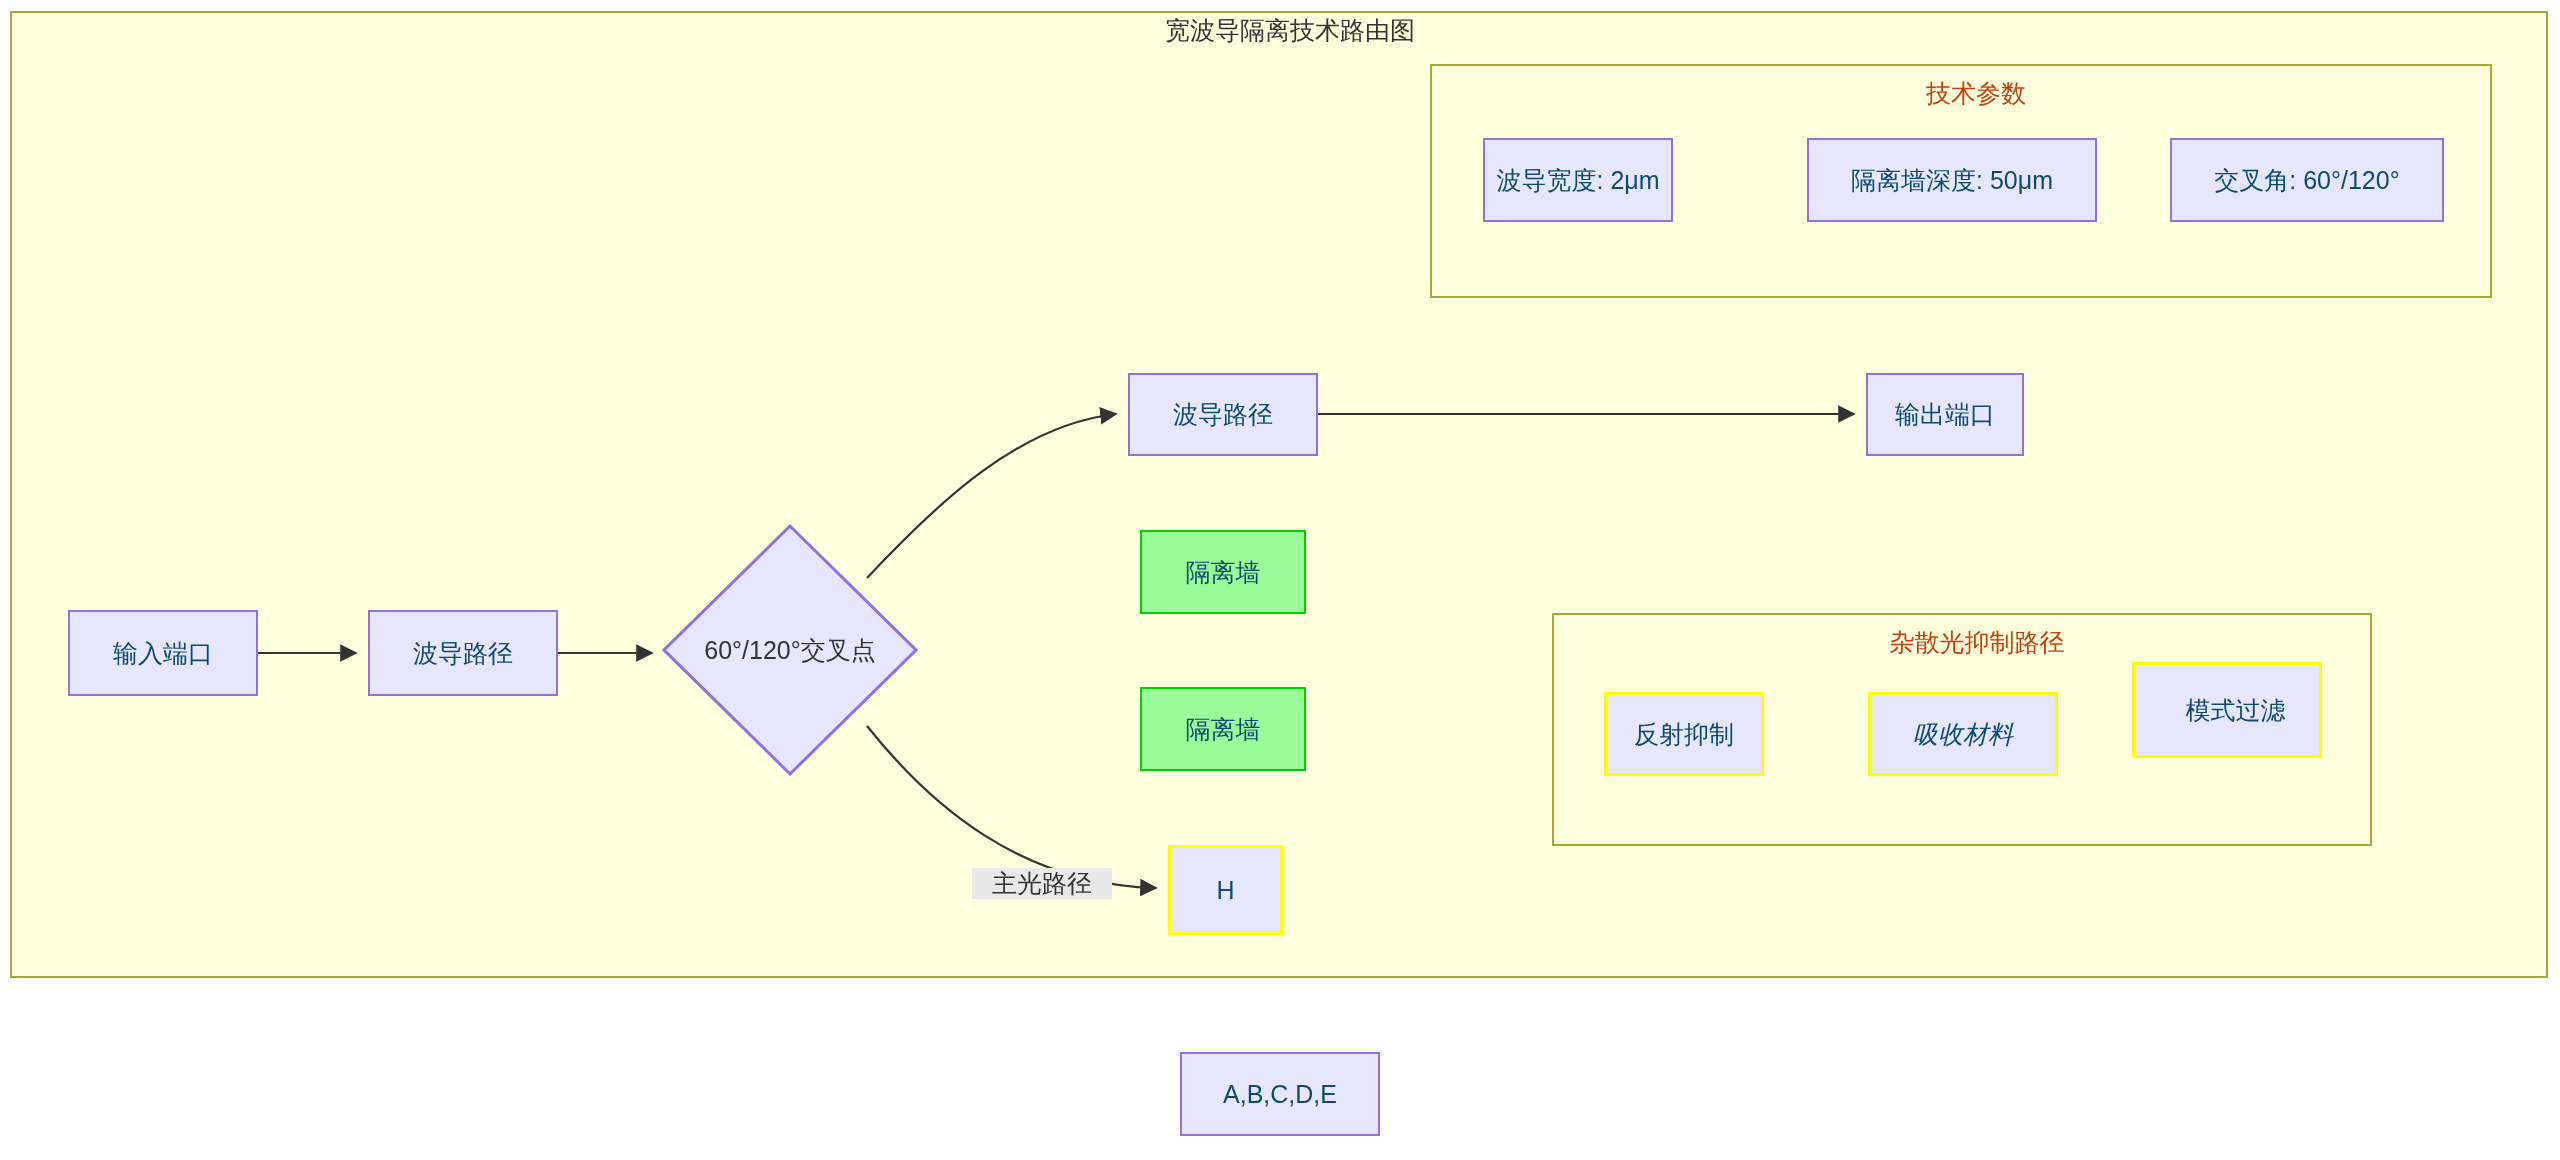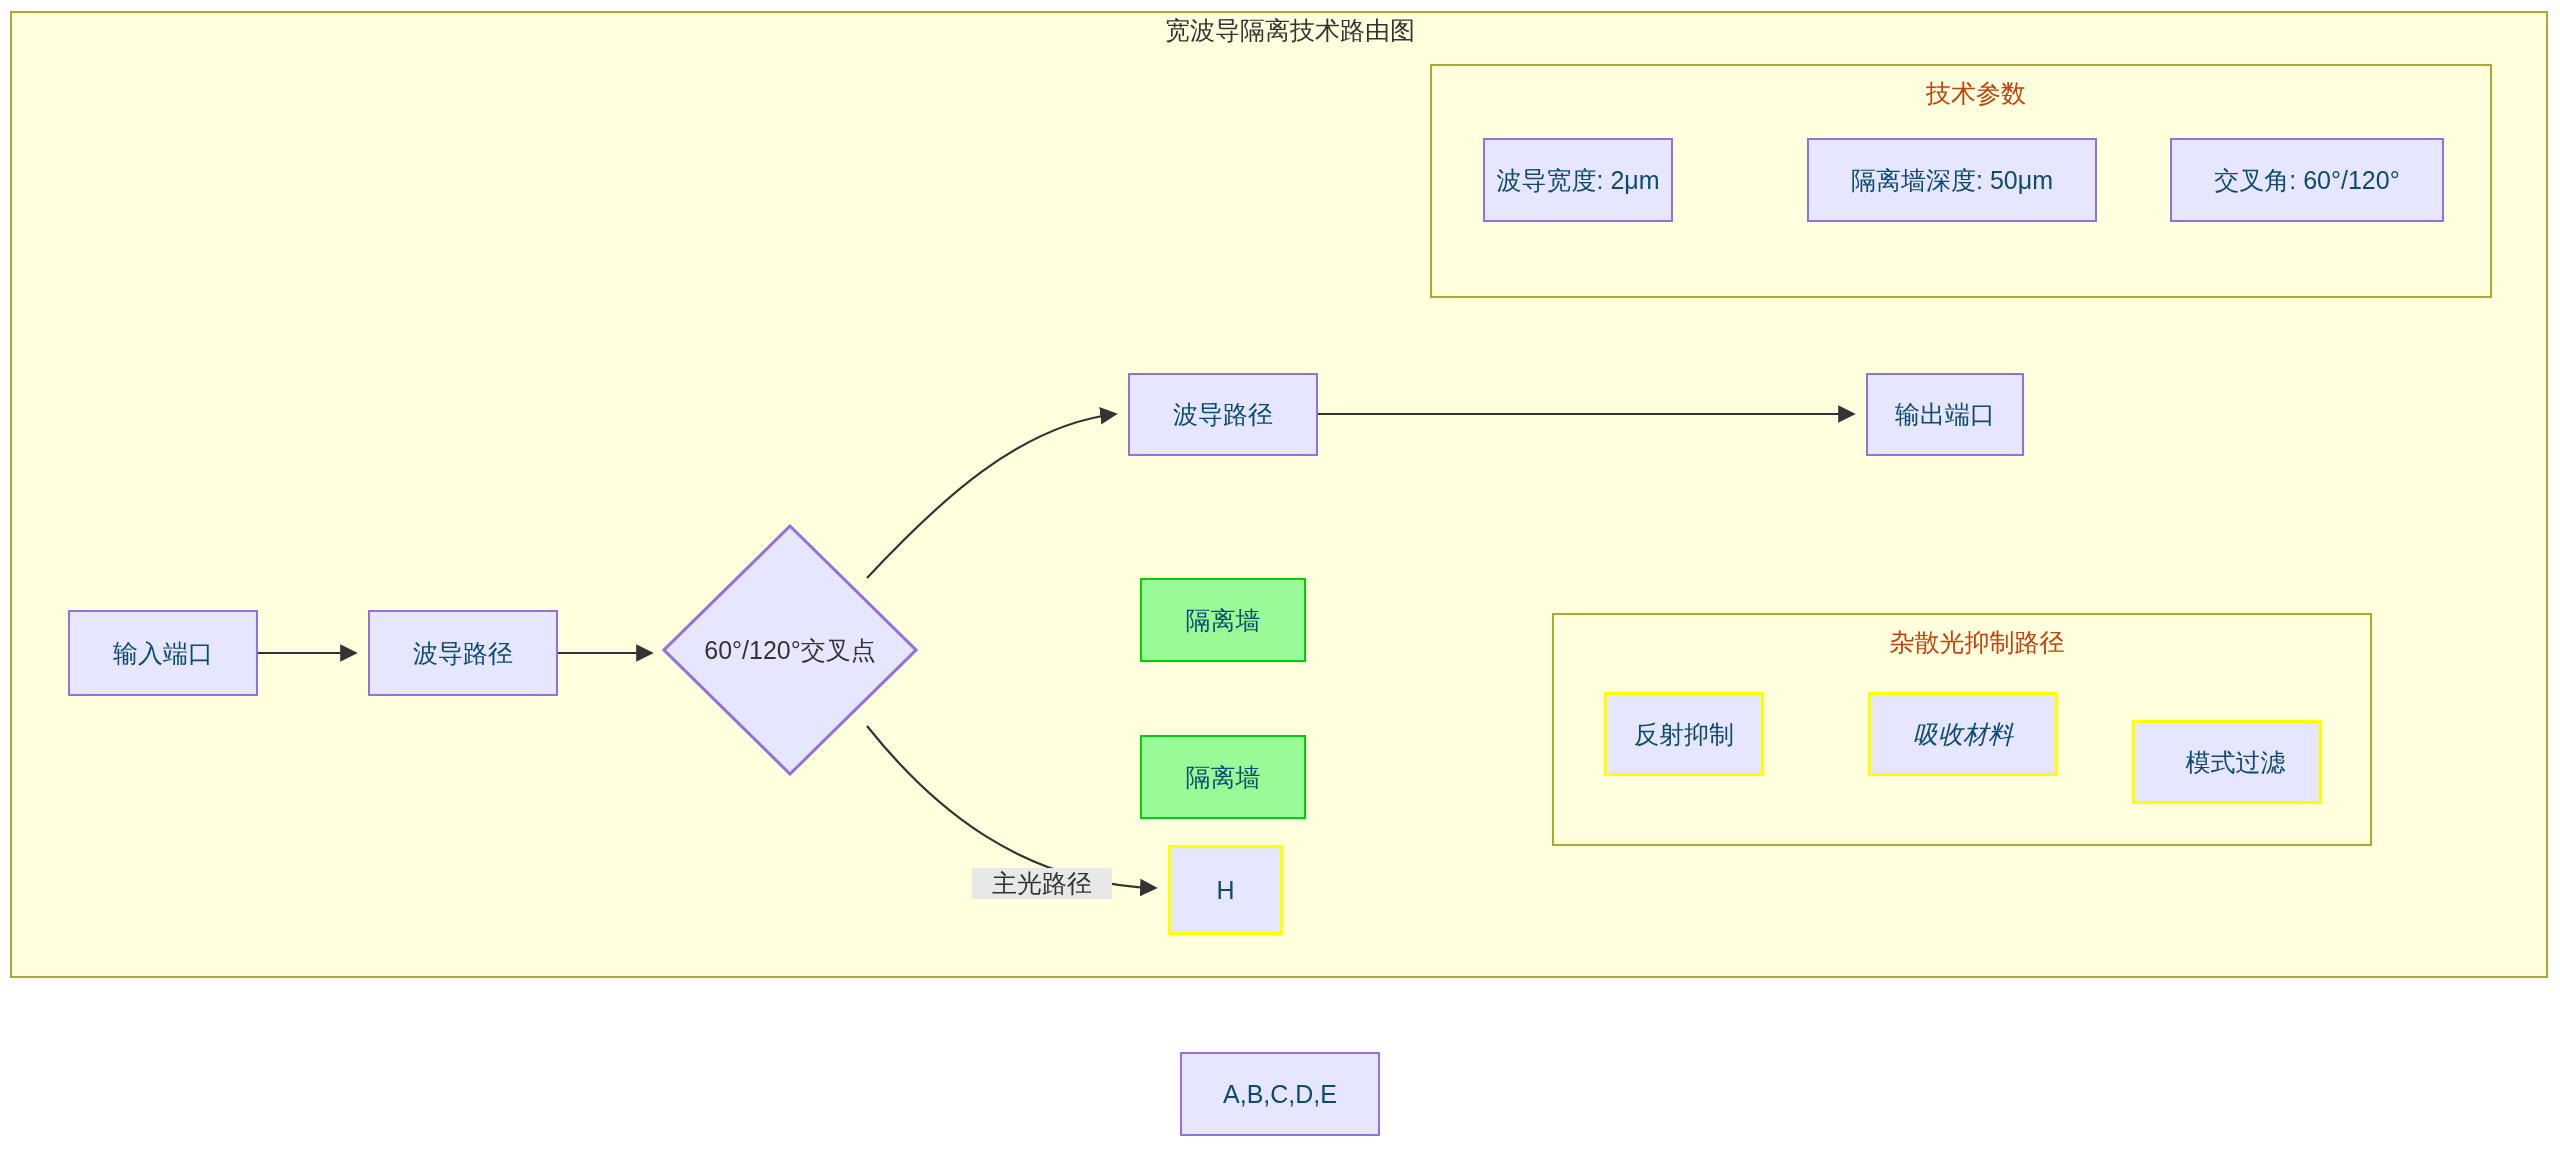--- a/index.html
+++ b/index.html
@@ -65,21 +65,20 @@
     line-height: 1.15;
     white-space: nowrap;
   }
   .node-rect {
     background: #e6e6ff;
     border: 2px solid #9370db;
   }
   .node-green {
     background: #98fb98;
     border: 2px solid #00d000;
-    margin-top: 48px;
   }
   .node-yellow {
     background: #e6e6ff;
     border: 3px solid #ffff00;
   }
   
   .node-diamond {
     position: absolute;
     display: flex;
     align-items: center;
@@ -154,21 +153,21 @@
 
   <div class="cluster" id="stray-light-cluster">
     <div class="cluster-label">杂散光抑制路径</div>
   </div>
   <div class="node node-yellow" style="left:1604px; top:692px; width:160px; height:84px;">
     <span>反射抑制</span>
   </div>
   <div class="node node-yellow" style="left:1868px; top:692px; width:190px; height:84px;font-style:italic;">
     <span>吸收材料</span>
   </div>
-  <div class="node node-yellow" style="left:2132px; top:720px; width:190px; height:84px;padding-left:17px;">
+  <div class="node node-yellow" style="left:2132px; top:662px; width:190px; height:96px;padding-left:17px;">
     <span>模式过滤</span>
   </div>
 
   <div class="node node-rect" style="left:68px; top:610px; width:190px; height:86px;">
     <span>输入端口</span>
   </div>
 
   <div class="node node-rect" style="left:368px; top:610px; width:190px; height:86px;">
     <span>波导路径</span>
   </div>

